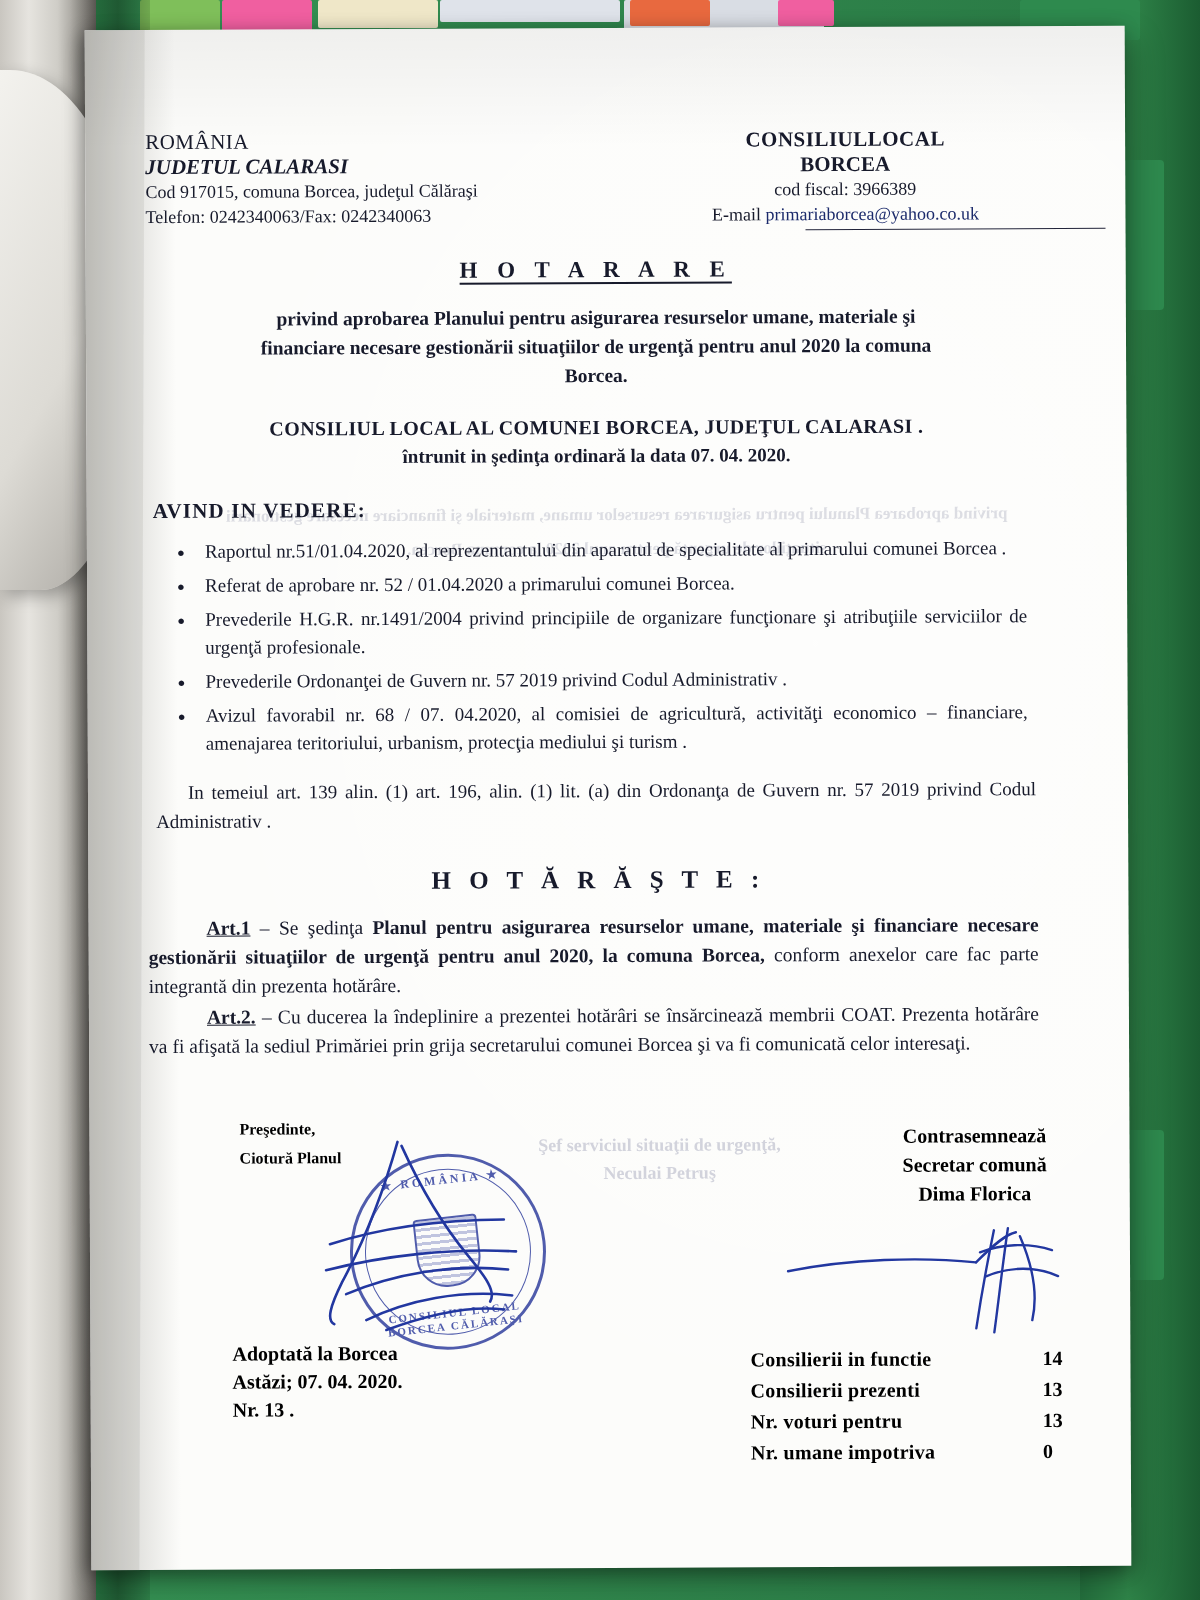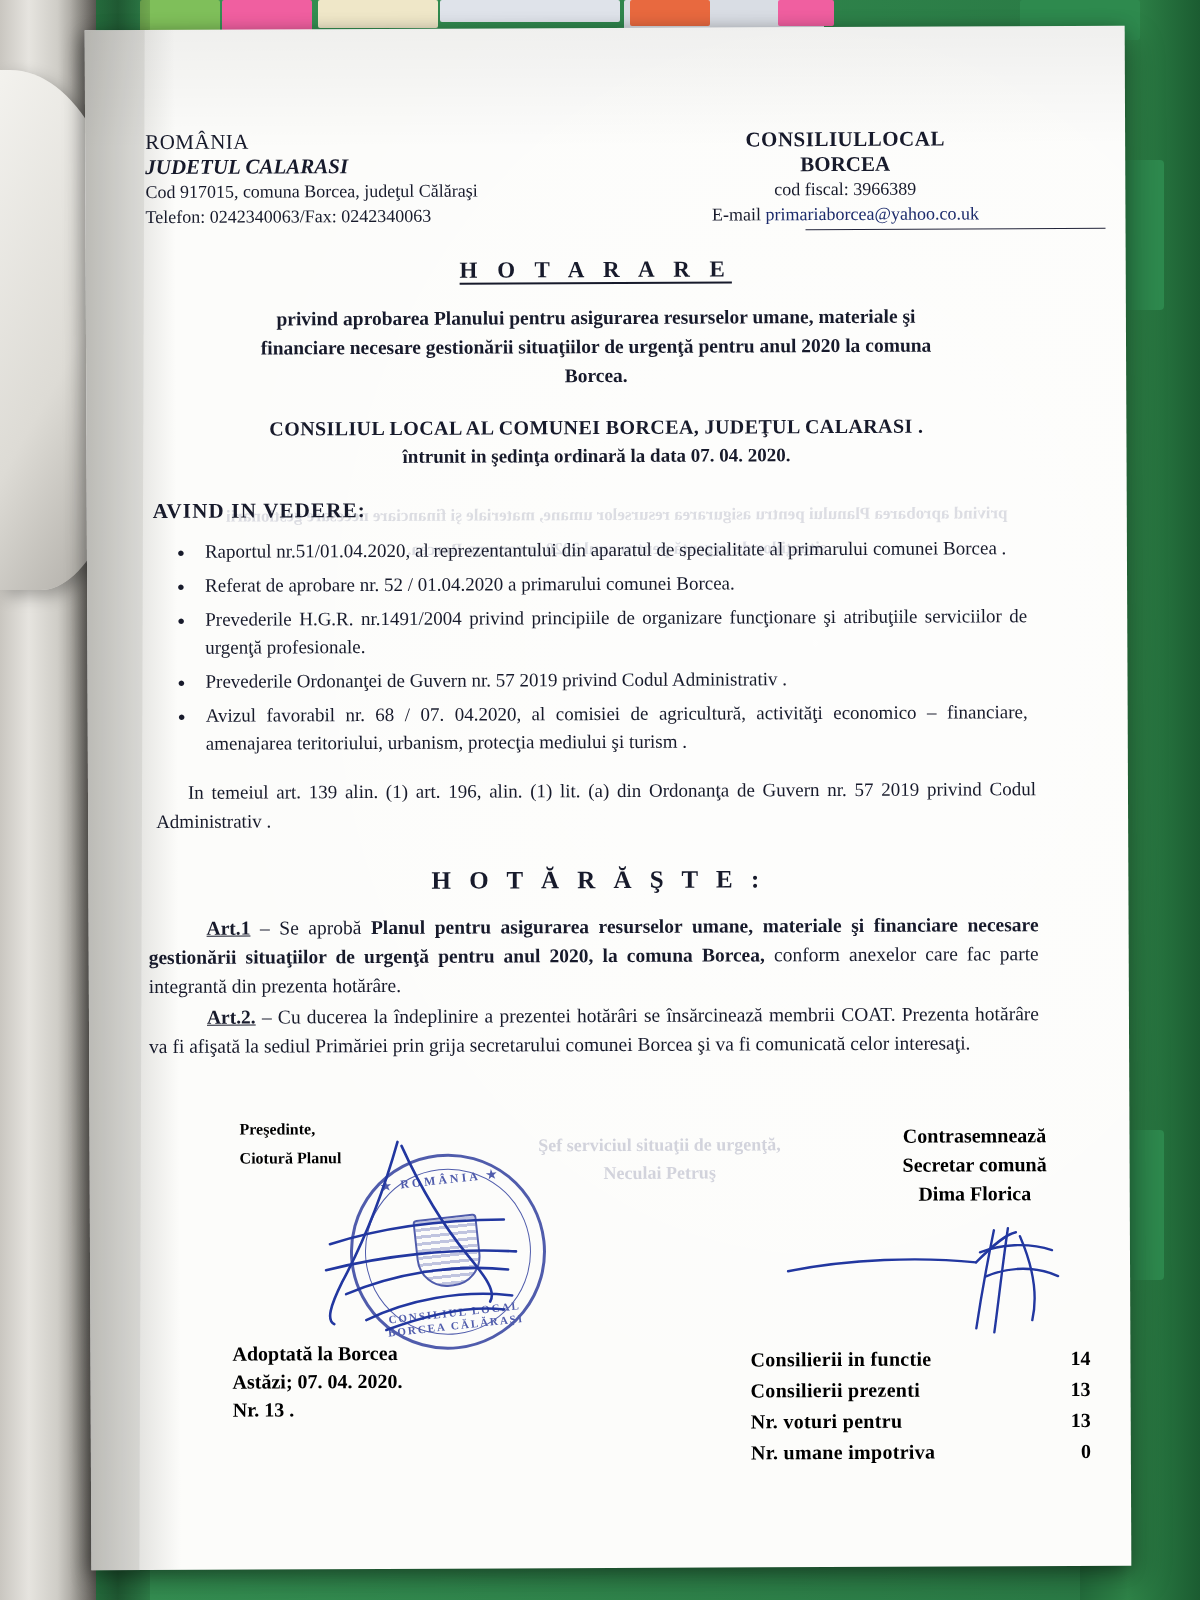--- a/index.html
+++ b/index.html
@@ -176,21 +176,21 @@
   .sig-mid { position: absolute; left: 370px; top: 18px; width: 280px; text-align: center;
              font-size: 18px; font-weight: bold; color: rgba(100,105,140,0.28); line-height: 28px; }
   .sig-right { position: absolute; left: 700px; top: 10px; width: 250px; text-align: center;
                font-size: 20px; font-weight: bold; line-height: 29px; }
 
   .adopt { position: absolute; left: 82px; top: 225px; font-size: 20px; font-weight: bold; line-height: 28px; }
 
   .counts { position: absolute; left: 600px; top: 232px; width: 340px; font-size: 20px; font-weight: bold; }
   .counts .row { display: flex; justify-content: space-between; line-height: 31px; }
   .counts .lbl { letter-spacing: .3px; }
-  .counts .val { width: 48px; text-align: right; }
+  .counts .val { width: 48px; text-align: left; }
 
   
   .stamp {
     position: absolute; left: 260px; top: 1125px;
     width: 196px; height: 196px; border-radius: 50%;
     border: 3px solid #2b3a9b;
     color: #2b3a9b;
     opacity: .82;
     transform: rotate(-6deg);
   }
@@ -281,21 +281,21 @@
         <li>Prevederile  H.G.R.  nr.1491/2004  privind  principiile  de  organizare   funcţionare  şi atribuţiile serviciilor de urgenţă profesionale.</li>
         <li>Prevederile Ordonanţei  de  Guvern  nr. 57 2019 privind  Codul  Administrativ .</li>
         <li>Avizul favorabil  nr. 68 / 07. 04.2020,  al comisiei  de agricultură, activităţi economico – financiare, amenajarea teritoriului, urbanism, protecţia mediului şi turism .</li>
       </ul>
 
       <div class="temeiul">In  temeiul art. 139 alin. (1) art. 196, alin. (1) lit. (a) din  Ordonanţa  de Guvern nr. 57 2019 privind  Codul  Administrativ .</div>
 
       <div class="hotaraste">H O T Ă R Ă Ş T E :</div>
 
       <div class="art">
-        <span class="indent"></span><span class="art-lbl">Art.1</span><span> – Se aprobă </span><span class="strong">Planul pentru  asigurarea   resurselor umane, materiale şi financiare necesare   gestionării   situaţiilor  de  urgenţă  pentru  anul  2020,  la  comuna Borcea,</span><span> conform anexelor  care  fac parte integrantă din prezenta hotărâre.</span>
+        <span class="indent"></span><span class="art-lbl">Art.1</span><span> – Se şedinţa </span><span class="strong">Planul pentru  asigurarea   resurselor umane, materiale şi financiare necesare   gestionării   situaţiilor  de  urgenţă  pentru  anul  2020,  la  comuna Borcea,</span><span> conform anexelor  care  fac parte integrantă din prezenta hotărâre.</span>
       </div>
 
       <div class="art" style="margin-top:2px;">
         <span class="indent"></span><span class="art-lbl">Art.2.</span><span> – Cu  ducerea la îndeplinire a  prezentei hotărâri se însărcinează membrii COAT. Prezenta hotărâre va fi afişată  la sediul Primăriei prin grija secretarului comunei Borcea   şi va fi comunicată  celor  interesaţi.</span>
       </div>
     </div>
 
     <div class="sig">
       <div class="sig-left">
         <div>Preşedinte,</div>

